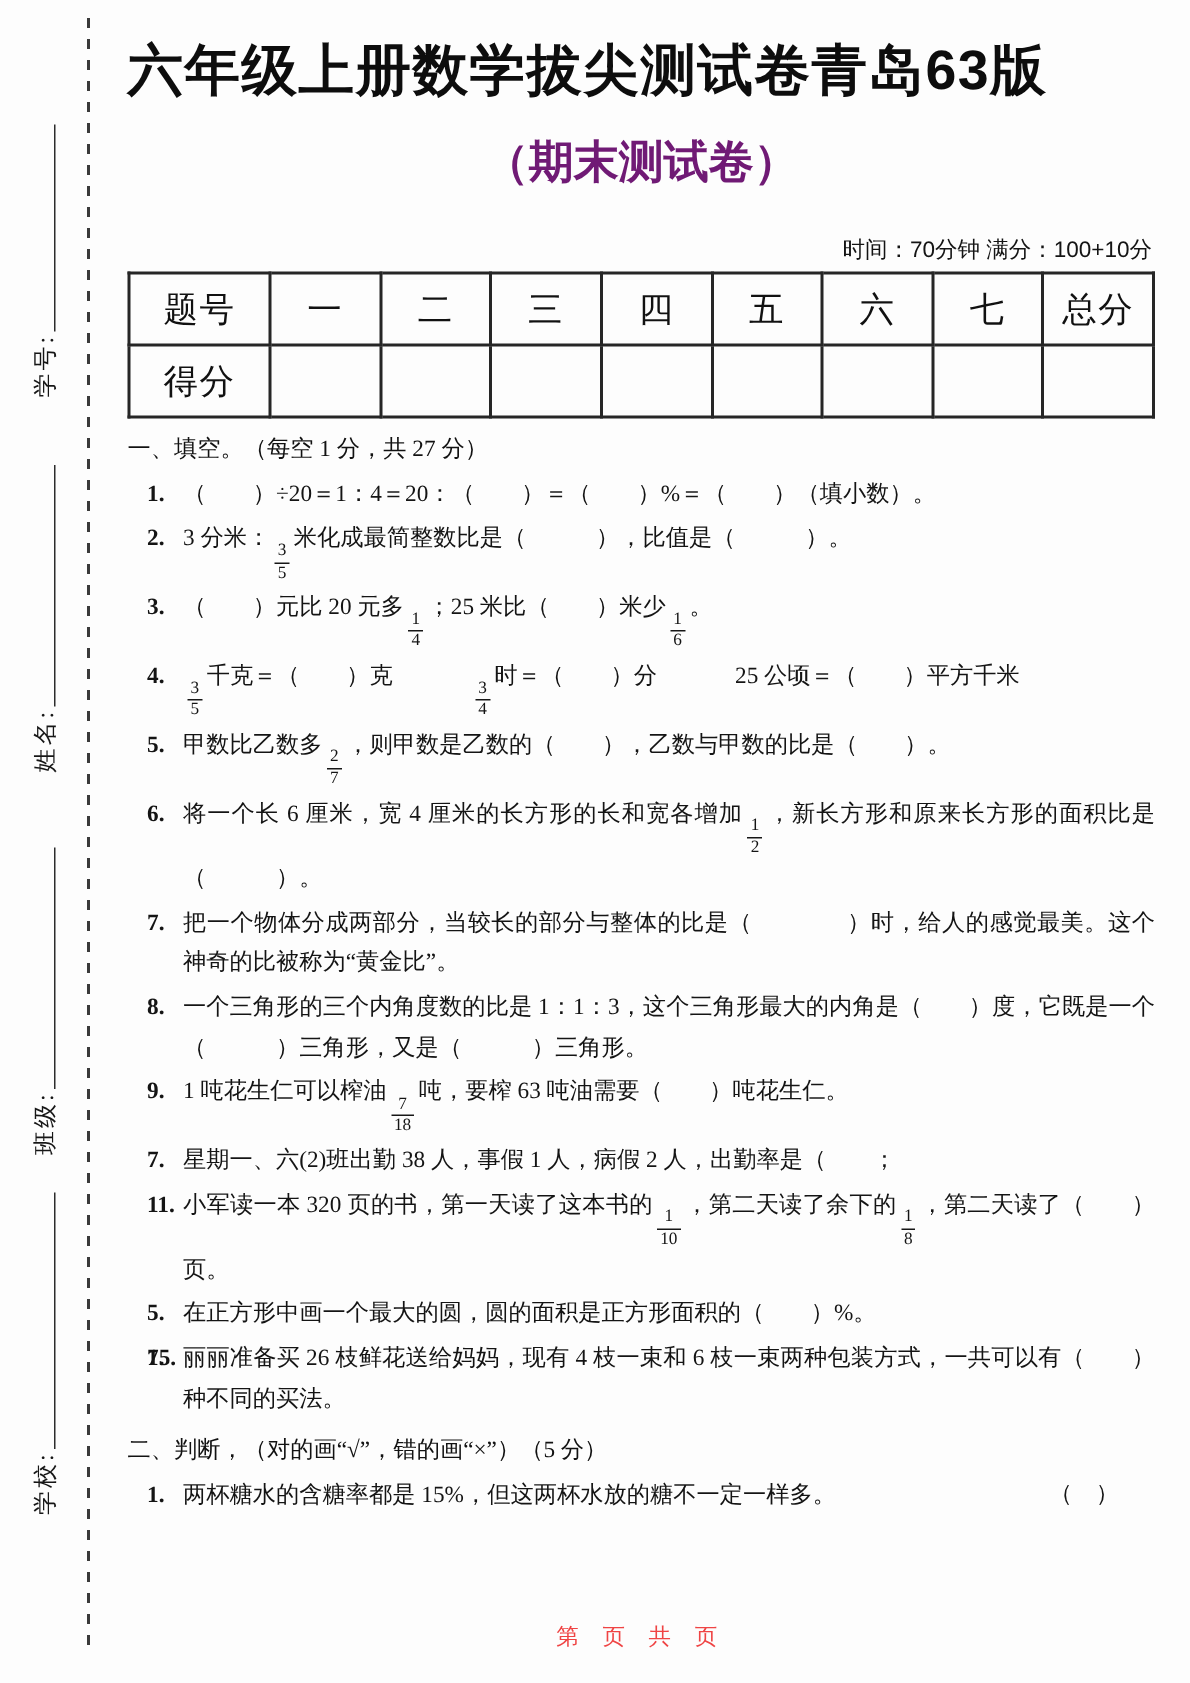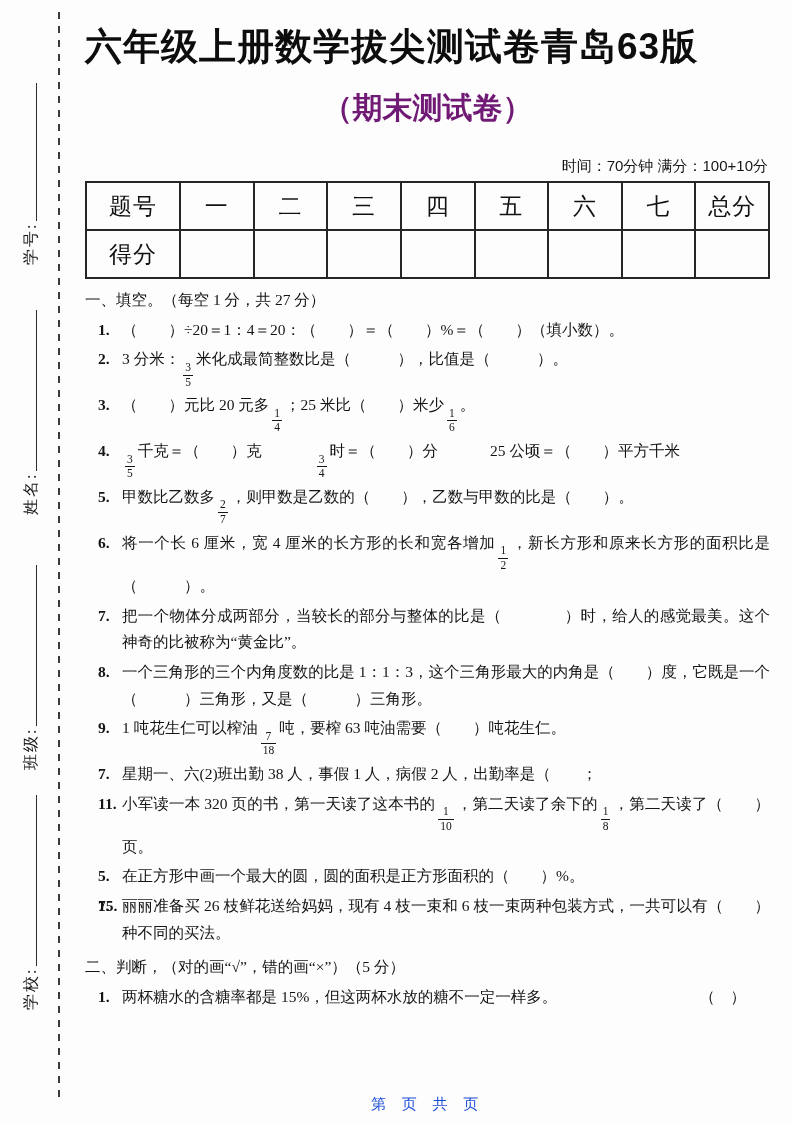--- a/index.html
+++ b/index.html
@@ -59,22 +59,22 @@
   .question.has-right{padding-right:78px;}
   .frac{
     display:inline-flex;flex-direction:column;vertical-align:-0.55em;
     text-align:center;font-size:11.5px;line-height:1.2;margin:0 3px;font-weight:normal;
   }
   .frac .den{border-top:1.2px solid #161616;padding:0 2px;}
   .frac .num{padding:0 2px;}
   .gap{display:inline-block;width:52px;}
   
   .footer{
-    position:absolute;left:85px;width:685px;bottom:8px;text-align:center;
-    font-size:15px;letter-spacing:6px;color:#1d4ed8;
+    position:absolute;left:85px;width:685px;bottom:21px;text-align:center;
+    font-size:15px;letter-spacing:6px;color:#ef4444;
   }
 </style>
 </head>
 <body>
 
 <div class="fold-line"></div>
 <div class="sfield sf1">
   <span class="sf-label">学号:</span>
   <span class="sf-line"></span>
 </div>

